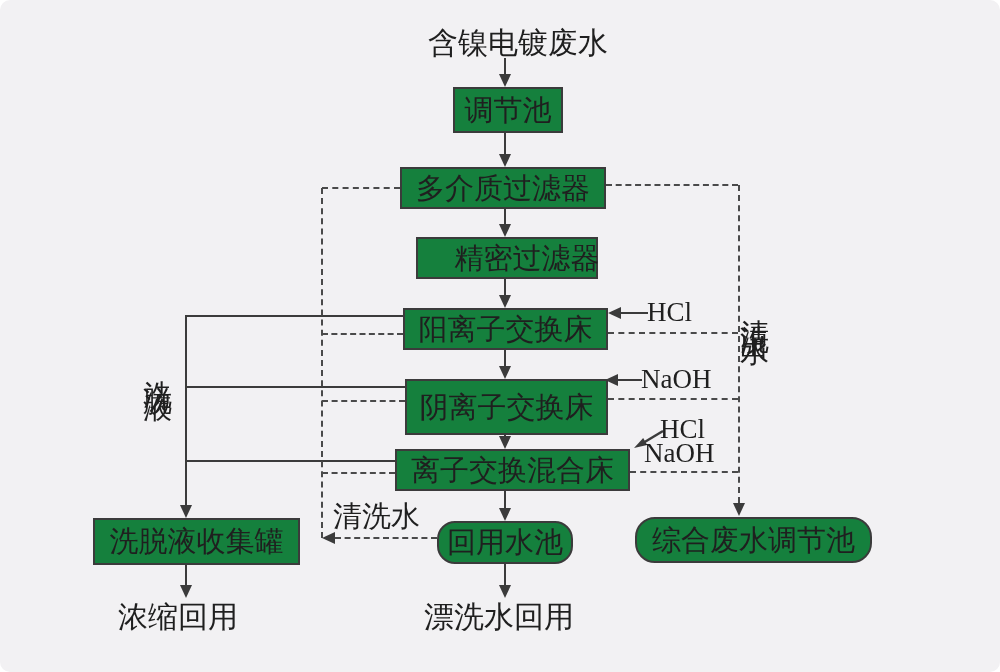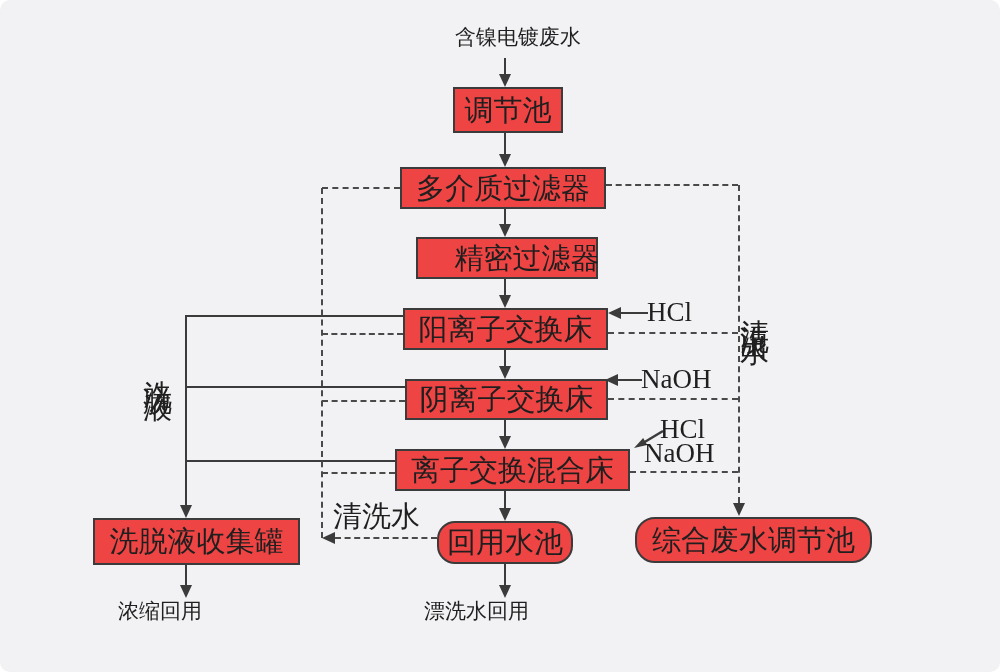--- a/index.html
+++ b/index.html
@@ -9,29 +9,29 @@
     background:#f2f1f3;
     border-radius:10px;
     overflow:hidden;
     font-family:"Liberation Serif","DejaVu Serif",serif;
     color:#1f1f1f;
   }
   .node{
     position:absolute;
     box-sizing:border-box;
     border:2px solid #3b3b3b;
-    background:#ef4444;
+    background:#15803d;
     display:flex;align-items:center;justify-content:center;
     font-size:29px;line-height:1;
     white-space:nowrap;
     z-index:3;
   }
   .txt{
     position:absolute;
-    font-size:21px;line-height:1.1;
+    font-size:30px;line-height:1.1;
     white-space:nowrap;
     z-index:3;
   }
   .vtxt{
     position:absolute;
     writing-mode:vertical-rl;
     font-size:29px;
     letter-spacing:6px;
     line-height:1;
     z-index:3;
@@ -58,21 +58,21 @@
 <body>
 
 <div id="canvas">
 
   <div class="txt" style="left:423px;top:26px;width:190px;text-align:center;">含镍电镀废水</div>
 
   <div class="node" style="left:453px;top:87px;width:110px;height:46px;">调节池</div>
   <div class="node" style="left:400px;top:167px;width:206px;height:42px;">多介质过滤器</div>
   <div class="node" style="left:416px;top:237px;width:182px;height:42px;padding-left:40px;">精密过滤器</div>
   <div class="node" style="left:403px;top:308px;width:205px;height:42px;">阳离子交换床</div>
-  <div class="node" style="left:405px;top:379px;width:203px;height:41px;">阴离子交换床</div>
+  <div class="node" style="left:405px;top:379px;width:203px;height:56px;">阴离子交换床</div>
   <div class="node" style="left:395px;top:449px;width:235px;height:42px;">离子交换混合床</div>
   <div class="node" style="left:437px;top:521px;width:136px;height:43px;border-radius:18px;">回用水池</div>
   <div class="node" style="left:93px;top:518px;width:207px;height:47px;">洗脱液收集罐</div>
   <div class="node" style="left:635px;top:517px;width:237px;height:46px;border-radius:20px;">综合废水调节池</div>
 
   <div class="txt" style="left:118px;top:600px;width:134px;text-align:left;">浓缩回用</div>
   <div class="txt" style="left:424px;top:600px;width:164px;text-align:left;">漂洗水回用</div>
 
   <div class="vtxt" style="left:143px;top:357px;">洗脱液</div>
   <div class="vtxt" style="left:740px;top:296px;">清洗出水</div>

